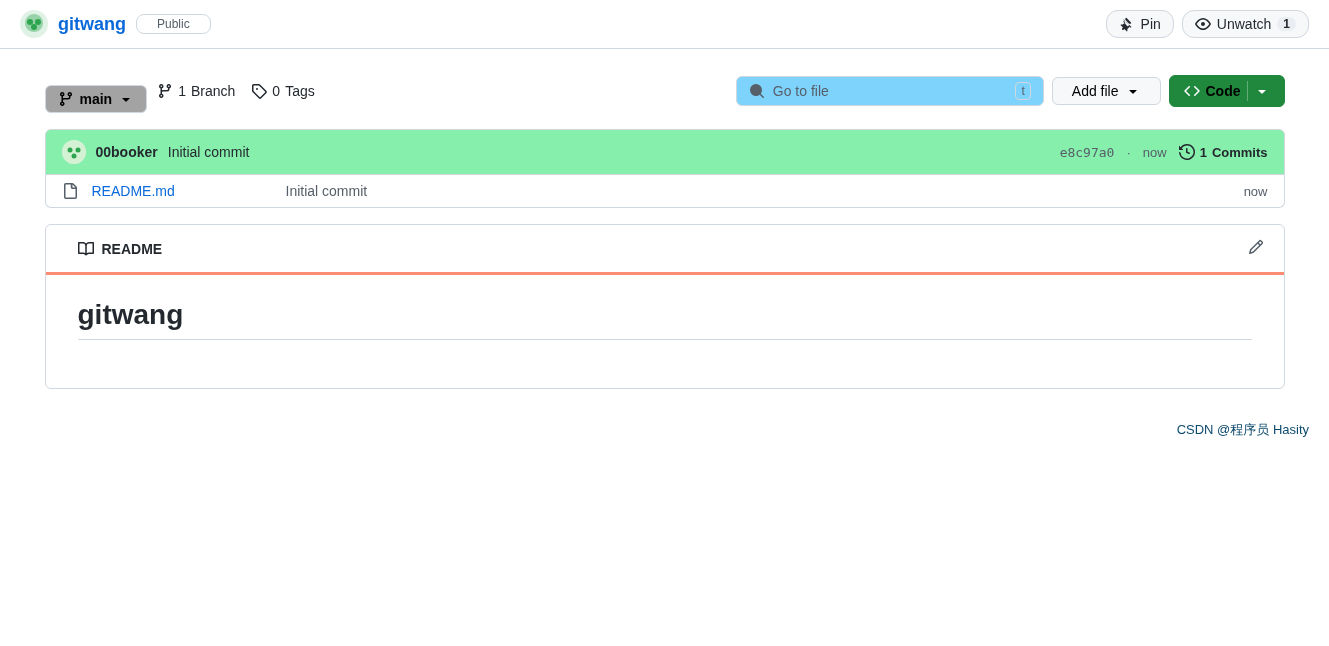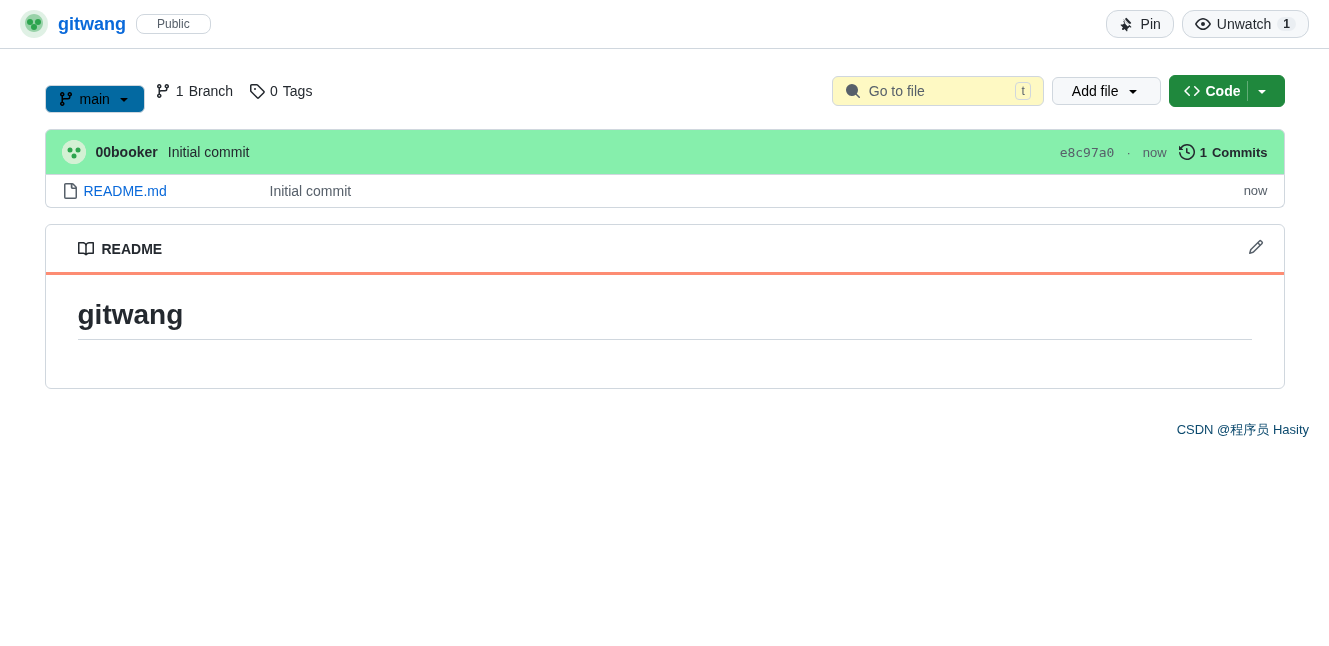--- a/index.html
+++ b/index.html
@@ -76,24 +76,24 @@
       gap: 10px;
       margin-bottom: 16px;
     }
     .branch-selector {
       display: flex;
       align-items: center;
       gap: 6px;
       border: 1px solid #d0d7de;
       border-radius: 6px;
       padding: 5px 12px;
-      background: #0369a1;
-      cursor: pointer;
-      font-size: 14px;
-      font-weight: 400;
+      background: #a3a3a3;
+      cursor: pointer;
+      font-size: 14px;
+      font-weight: 700;
       margin-top: 16px;
     }
     .branch-meta {
       display: flex;
       align-items: center;
       gap: 16px;
       flex: 1;
     }
     .branch-meta-item {
       display: flex;
@@ -110,22 +110,22 @@
       gap: 8px;
       margin-left: auto;
     }
     .goto-file-input {
       display: flex;
       align-items: center;
       gap: 8px;
       border: 1px solid #d0d7de;
       border-radius: 6px;
       padding: 5px 12px;
-      background: #fef9c3;
-      width: 212px;
+      background: #7dd3fc;
+      width: 308px;
       color: #57606a;
       font-size: 14px;
       cursor: text;
     }
     .goto-shortcut {
       margin-left: auto;
       border: 1px solid #d0d7de;
       border-radius: 4px;
       padding: 1px 5px;
       font-size: 12px;
@@ -147,21 +147,21 @@
       display: flex;
       align-items: center;
       gap: 6px;
       border: 1px solid #1f883d;
       border-radius: 6px;
       padding: 5px 14px;
       background: #1f883d;
       cursor: pointer;
       font-size: 14px;
       font-weight: 600;
-      color: #ffffff;
+      color: #000000;
       text-align: center;
     }
     .divider-v {
       width: 1px;
       height: 20px;
       background: rgba(255,255,255,0.3);
     }
 
     
     .commit-header {
@@ -219,23 +219,24 @@
 
     
     .file-list {
       border: 1px solid #d0d7de;
       border-top: none;
       border-radius: 0 0 6px 6px;
       margin-bottom: 16px;
     }
     .file-row {
       display: flex;
+      align-items: center;
       padding: 8px 16px;
       border-bottom: 1px solid #d0d7de;
-      gap: 6px;
+      gap: 14px;
     }
     .file-row:last-child { border-bottom: none; }
     .file-icon {
       color: #57606a;
       flex-shrink: 0;
     }
     .file-name {
       color: #0969da;
       cursor: pointer;
       font-size: 14px;

